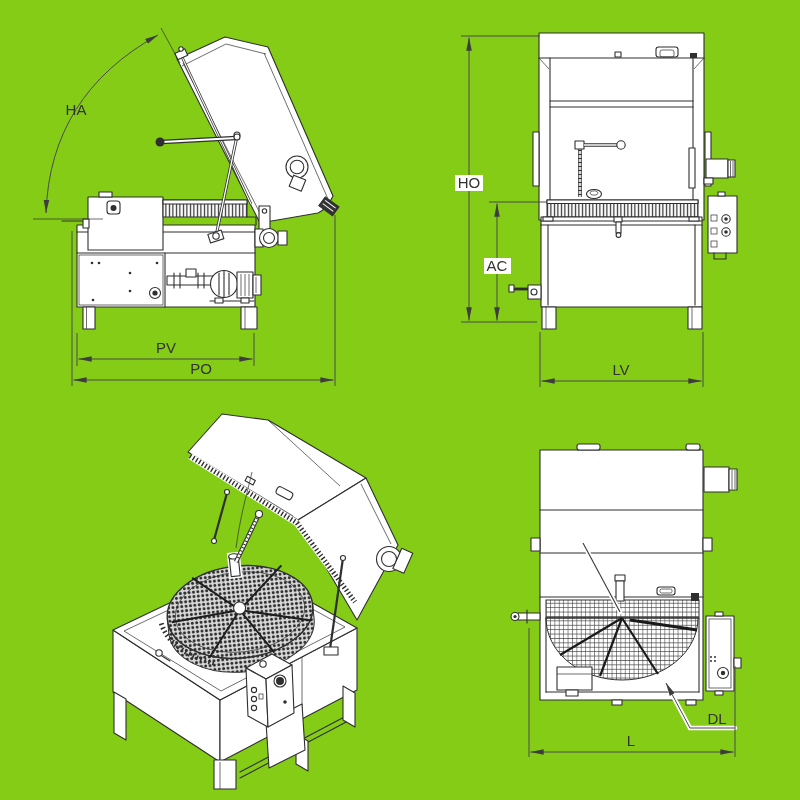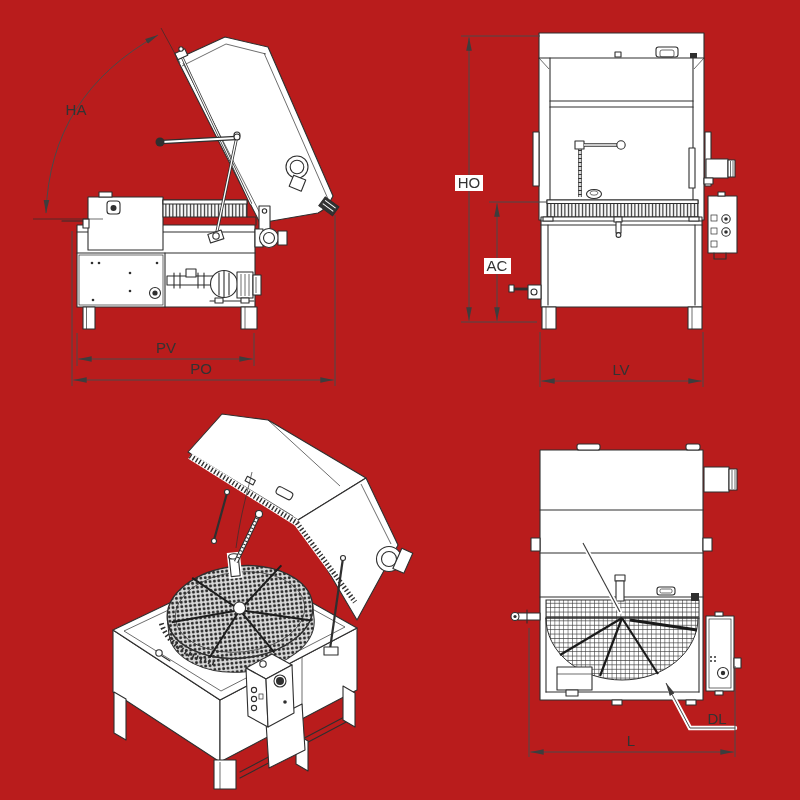--- a/index.html
+++ b/index.html
@@ -1,16 +1,16 @@
 <!DOCTYPE html>
 <html><head>
 <meta charset="utf-8">
 <style>
   html,body{margin:0;padding:0;background:#ffffff;}
-  .stage{width:800px;height:800px;position:relative;background:#b91c1c;}
+  .stage{width:800px;height:800px;position:relative;background:#84cc16;}
   svg{display:block;}
   .ln{fill:none;stroke:#2f2f2f;stroke-width:1.1;stroke-linejoin:round;stroke-linecap:round;}
   .lnw{fill:#ffffff;stroke:#2f2f2f;stroke-width:1.1;stroke-linejoin:round;}
   .thin{fill:none;stroke:#2f2f2f;stroke-width:0.7;}
   .dim{fill:none;stroke:#4a4a4a;stroke-width:1;}
   .dimtxt{font-family:"Liberation Sans",sans-serif;font-size:15px;fill:#333333;}
   .fillD{fill:#2f2f2f;stroke:none;}
   .halo{fill:none;stroke:#ffffff;stroke-width:4.5;stroke-linecap:round;}
 </style>
 </head>

